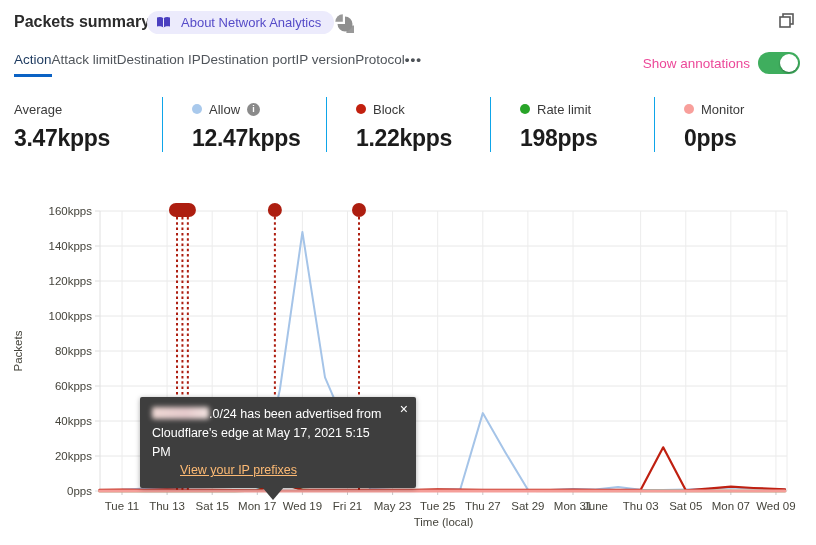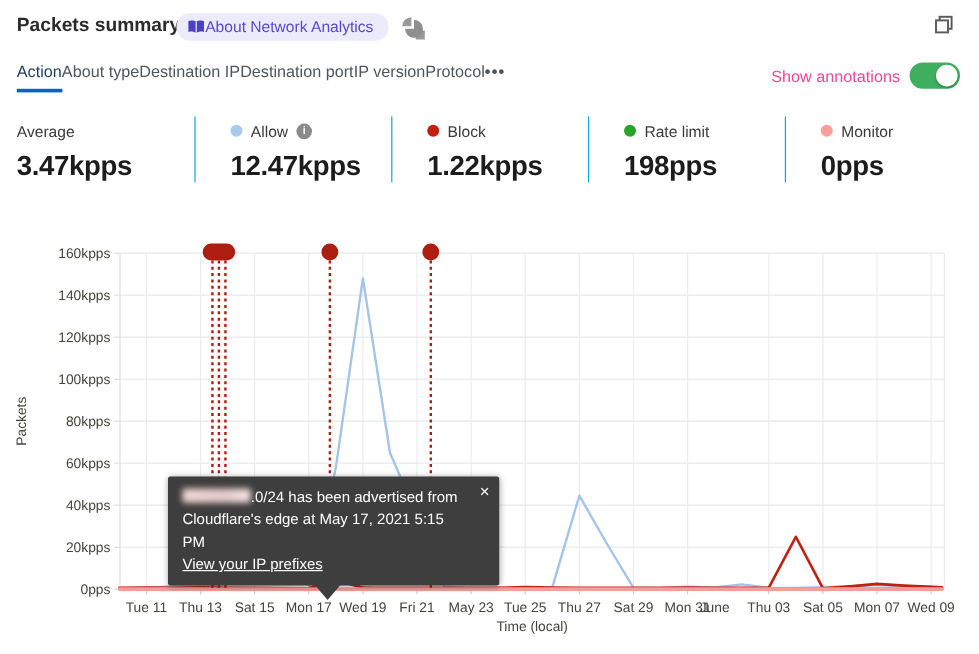--- a/index.html
+++ b/index.html
@@ -1,20 +1,20 @@
 <!DOCTYPE html>
 <html><head>
 <meta charset="utf-8">
 <style>
   html,body{margin:0;padding:0;background:#fff;}
   #app{position:relative;width:816px;height:545px;background:#fff;overflow:hidden;
        font-family:"Liberation Sans",sans-serif;color:#2f2f2f;}
   
   #page-title{position:absolute;left:14px;top:13px;font-size:16px;font-weight:700;color:#2b2b2b;}
-  #about-badge{position:absolute;left:147px;top:11px;height:23px;display:flex;align-items:center;gap:0;
+  #about-badge{position:absolute;left:147px;top:11px;height:23px;display:flex;align-items:center;gap:10px;
        padding:0 13px 0 9px;background:#ecebfc;border-radius:12px;color:#554bc8;font-size:13px;cursor:pointer;}
   #pie-icon{position:absolute;left:334px;top:13px;}
   #duplicate-icon{position:absolute;left:778px;top:12px;cursor:pointer;}
   
   #tabs-row{position:absolute;left:14px;top:52px;display:flex;align-items:flex-start;font-size:13.5px;}
   .tab{color:#50555b;padding-bottom:7px;border-bottom:3px solid transparent;cursor:pointer;white-space:nowrap;}
   .tab.active{color:#1d3a5f;border-bottom-color:#0b62c4;}
   .tab.more{font-weight:700;letter-spacing:1px;color:#4e5358;}
   #show-annotations-label{position:absolute;top:56px;right:66px;font-size:13.5px;color:#ec4899;}
   #annotations-toggle{position:absolute;top:52px;right:16px;width:42px;height:22px;border-radius:11px;cursor:pointer;}
@@ -34,21 +34,21 @@
   #chart-svg{position:absolute;left:0;top:0;z-index:1;pointer-events:none;}
   
   #annotation-tooltip{position:absolute;left:140px;top:397px;width:276px;box-sizing:border-box;z-index:5;
        background:#3e3e3e;color:#fff;font-size:12.5px;line-height:1.5;border-radius:2px;
        padding:8px 24px 8px 12px;box-shadow:0 1px 5px rgba(0,0,0,.35);}
   #annotation-tooltip .caret{position:absolute;left:122px;bottom:-12px;width:0;height:0;
        border-left:11px solid transparent;border-right:11px solid transparent;border-top:13px solid #3e3e3e;}
   #tooltip-close{position:absolute;top:2px;right:8px;font-size:14px;color:#fff;cursor:pointer;}
   #redacted-prefix{display:inline-block;width:57px;height:12px;vertical-align:-1px;border-radius:2px;
        background:linear-gradient(90deg,#efd8d4,#e6cbcd 60%,#f2e3e0);filter:blur(2.5px);}
-  #tooltip-link{color:#ffffff;text-decoration:underline;cursor:pointer;}
+  #tooltip-link{color:#fdba74;text-decoration:underline;cursor:pointer;margin-left:28px;}
 </style>
 </head>
 <body>
 
 <div id="app">
 
   <div id="page-title">Packets summary</div>
 
   <div id="about-badge">
     <span style="display:flex;">
@@ -70,21 +70,21 @@
 
   <span id="duplicate-icon">
     <svg width="17" height="17" viewBox="0 0 17 17">
       <rect x="5" y="2" width="10" height="10" fill="none" stroke="#5a5a5a" stroke-width="1.6"></rect>
       <rect x="2" y="5" width="10" height="10" fill="#fff" stroke="#5a5a5a" stroke-width="1.6"></rect>
     </svg>
   </span>
 
   <div id="tabs-row">
       <div class="tab active">Action</div>
-      <div class="tab">About type</div>
+      <div class="tab">Attack limit</div>
       <div class="tab">Destination IP</div>
       <div class="tab">Destination port</div>
       <div class="tab">IP version</div>
       <div class="tab">Protocol</div>
       <div class="tab more">•••</div>
     </div>
 
   <div id="show-annotations-label">Show annotations</div>
   <div id="annotations-toggle" style="background: rgb(63, 174, 94);">
     <span class="knob"></span>

